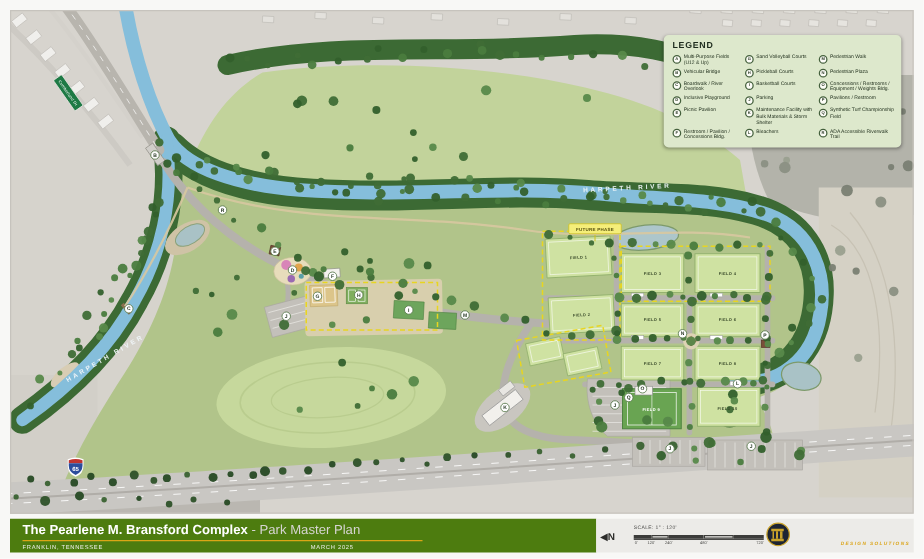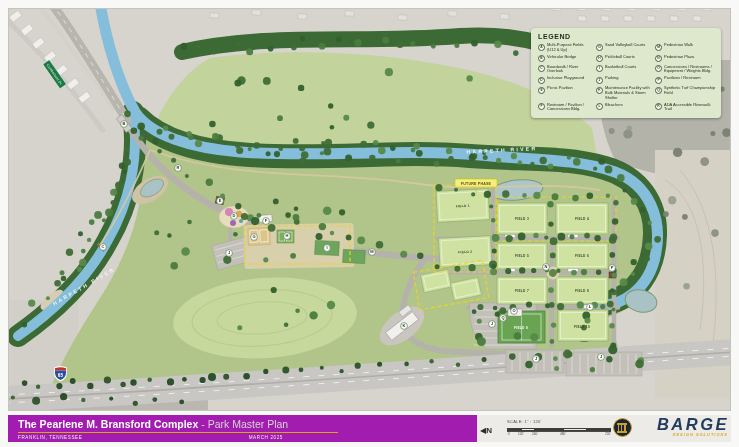--- a/index.html
+++ b/index.html
@@ -14,21 +14,21 @@
   .legend-title{font-size:7px;font-weight:bold;color:#1d2b1d;letter-spacing:.6px;margin:0 0 3px 0;}
   .legend-grid{display:grid;grid-template-columns:55px 56px 62px;column-gap:3px;
                grid-auto-flow:column;grid-template-rows:repeat(6,auto);row-gap:2.5px;}
   .li{display:flex;gap:2px;align-items:flex-start;}
   .lc{flex:0 0 auto;width:5px;height:5px;border-radius:50%;border:.5px solid #44603c;background:#fdfdf8;
       font-size:3.3px;line-height:5px;text-align:center;color:#2c3a28;font-weight:bold;margin-top:.5px;}
   .ll{font-size:4px;line-height:1.15;color:#23321f;}
 
   
   .footer{position:absolute;left:8px;top:415px;width:723px;height:27px;display:flex;}
-  .footer-left{position:relative;width:469px;background:#a21caf;}
+  .footer-left{position:relative;width:469px;background:#4d7c0f;}
   .ftitle{position:absolute;left:10px;top:3px;font-size:10.5px;color:#ffffff;white-space:nowrap;}
   .ftitle .tb{font-weight:bold;}
   .ftitle .tl{color:#d6d5d2;font-weight:normal;}
   .gold-rule{position:absolute;left:10px;top:16.5px;width:320px;height:1.8px;background:#dba616;}
   .floc{position:absolute;left:10px;top:19.5px;font-size:4.6px;color:#f0efec;letter-spacing:.6px;}
   .fdate{position:absolute;left:275px;top:19.5px;transform:translateX(-100%);font-size:4.6px;color:#f0efec;letter-spacing:.6px;}
   .footer-right{position:relative;flex:1;background:#ecebe8;}
   .north{position:absolute;left:3px;top:6px;color:#2c2c2a;}
   .north .tri{font-size:8px;vertical-align:middle;}
   .north .nl{font-size:8px;font-weight:bold;vertical-align:middle;}
@@ -843,18 +843,17 @@
         <span class="tick" style="left:14px">120'</span>
         <span class="tick" style="left:28px">240'</span>
         <span class="tick" style="left:56px">480'</span>
         <span class="tick" style="left:101px">720'</span>
       </div>
       <div class="emblem">
         <div class="roofbar"></div>
         <div class="pillars"></div>
         <div class="basebar"></div>
       </div>
-      <div class="brand-text">BARGE</div>
       <div class="brand-sub">DESIGN SOLUTIONS</div>
     </div>
   </div>
 
 </div>
 
 </body></html>

